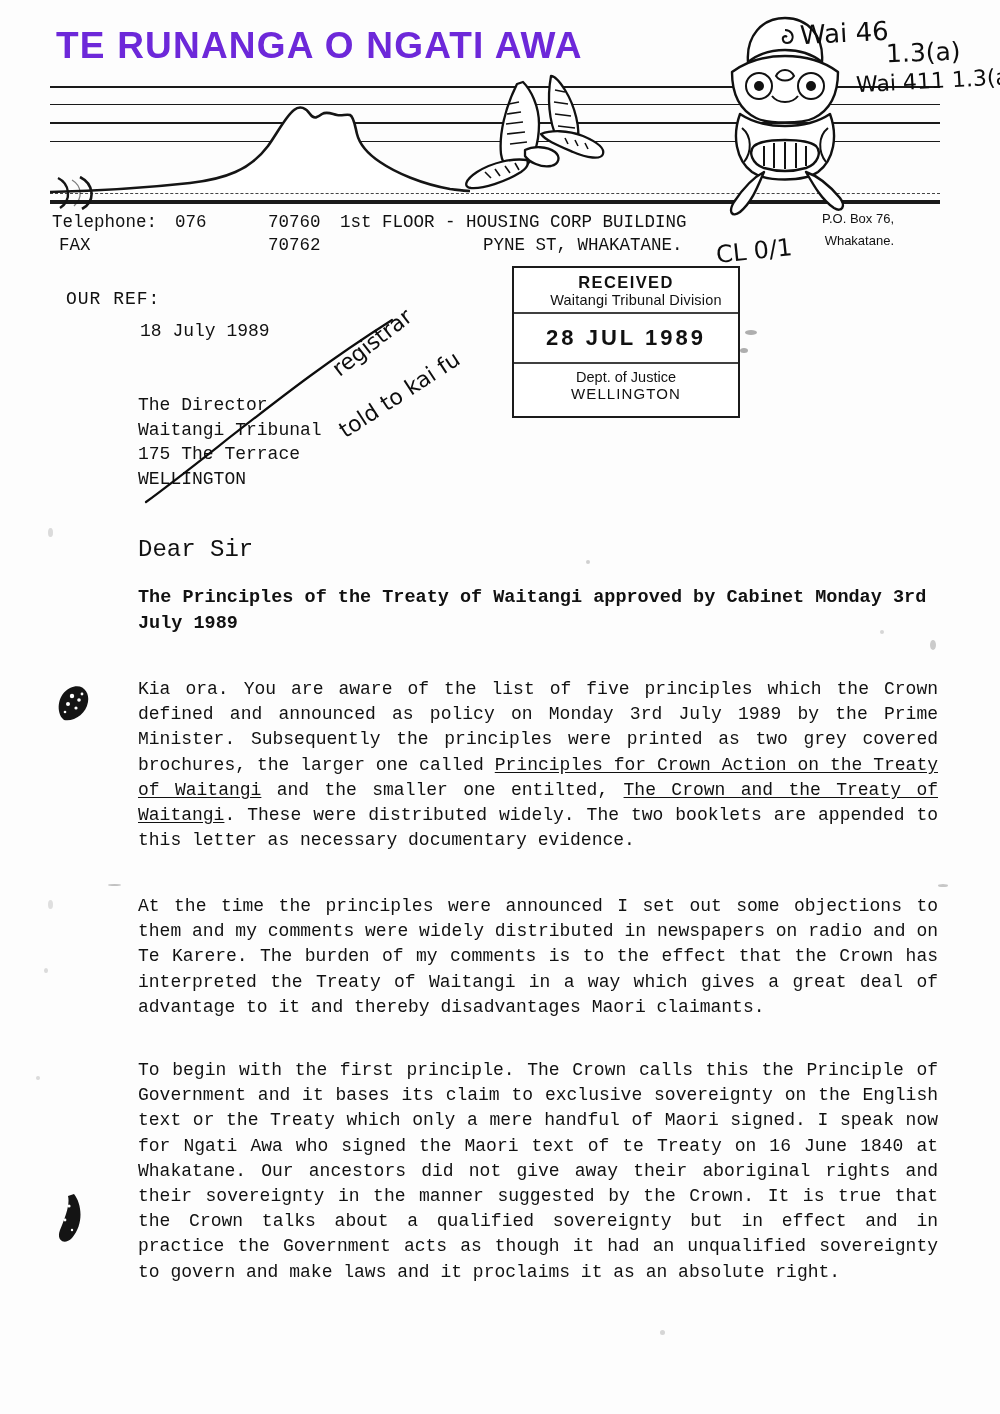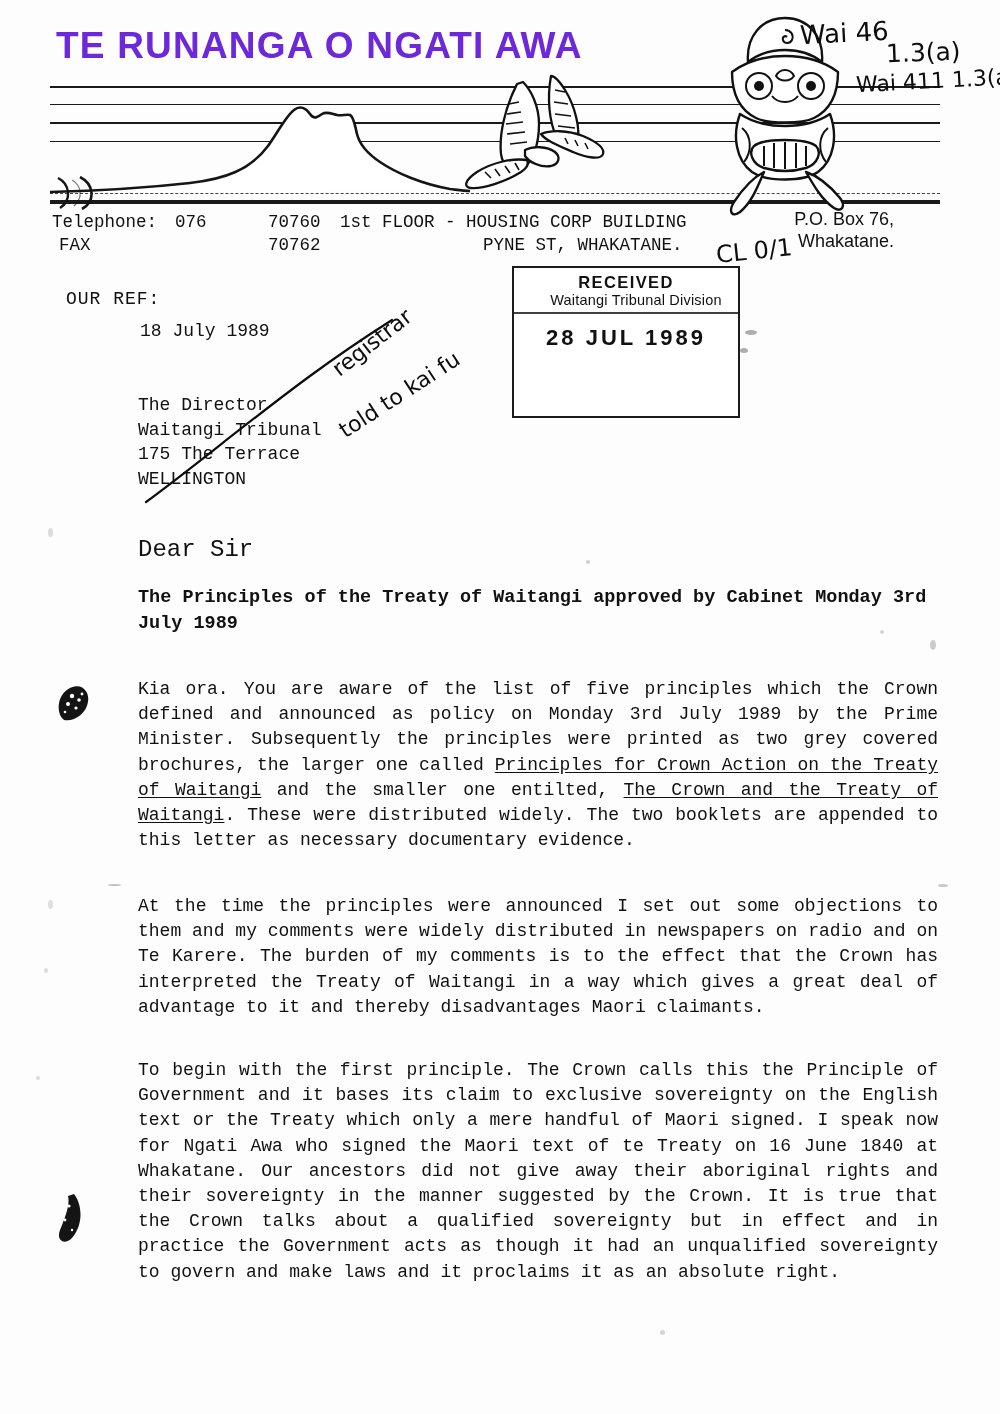--- a/index.html
+++ b/index.html
@@ -73,21 +73,21 @@
   #tel-number { position: absolute; left: 268px; top: 4px; }
   #fax-label  { position: absolute; left: 59px;  top: 27px; }
   #fax-number { position: absolute; left: 268px; top: 27px; }
   #addr-line1 { position: absolute; left: 340px; top: 4px;  white-space: nowrap; }
   #addr-line2 { position: absolute; left: 483px; top: 27px; white-space: nowrap; }
   #pobox {
     position: absolute;
     right: 18px; top: 0px;
     text-align: right;
     font-family: "Liberation Sans", sans-serif;
-    font-size: 18px;
+    font-size: 13px;
     line-height: 22px;
   }
 
   
   #ourref   { position: absolute; left: 66px;  top: 289px; font-size: 18px; letter-spacing: 1px; }
   #letterdate { position: absolute; left: 140px; top: 321px; font-size: 18px; }
   #recipient {
     position: absolute; left: 138px; top: 393px;
     font-size: 18px; line-height: 24.5px;
   }
@@ -290,20 +290,24 @@
   <p id="para3" class="para">To begin with the first principle. The Crown calls this the Principle of Government and it bases its claim to exclusive sovereignty on the English text or the Treaty which only a mere handful of Maori signed. I speak now for Ngati Awa who signed the Maori text of te Treaty on 16 June 1840 at Whakatane. Our ancestors did not give away their aboriginal rights and their sovereignty in the manner suggested by the Crown.  It is true that the Crown talks about a qualified sovereignty but in effect and in practice the Government acts as though it had an unqualified sovereignty to govern and make laws and it proclaims it as an absolute right.</p>
 
   <div id="stamp">
     <div class="srow">
       <div id="stamp-title">RECEIVED</div>
       <div id="stamp-div">Waitangi Tribunal Division</div>
     </div>
     <div class="srow">
       <div id="stamp-date">28 JUL 1989</div>
     </div>
+    <div class="srow">
+      <div id="stamp-dept">Dept. of Justice</div>
+      <div id="stamp-city">WELLINGTON</div>
+    </div>
   </div>
 
   <div class="hand" id="hw-wai46">Wai 46</div>
   <div class="hand" id="hw-ref46">1.3(a)</div>
   <div class="hand" id="hw-wai411">Wai 411 1.3(a)</div>
   <div class="hand" id="hw-cl">CL 0/1</div>
   <div class="hand" id="hw-note1">registrar</div>
   <div class="hand" id="hw-note2">told to kai fu</div>
 
   <svg class="hw-stroke" style="left:130px; top:280px;" width="300" height="230" viewBox="0 0 300 230">

